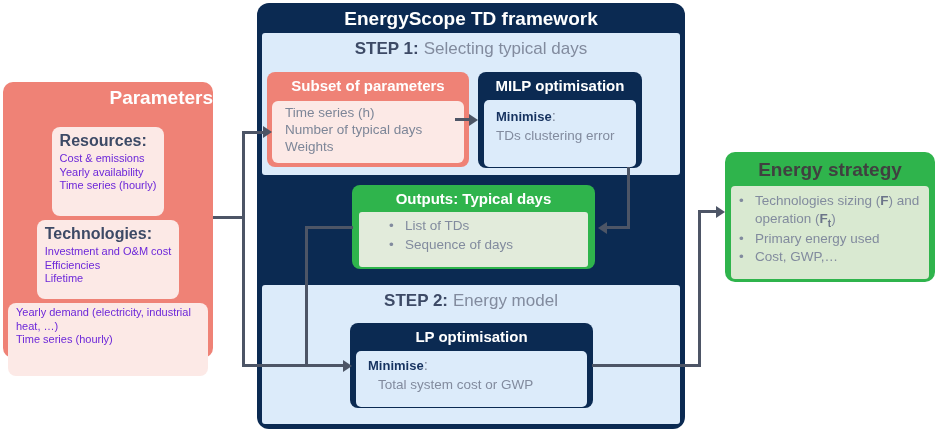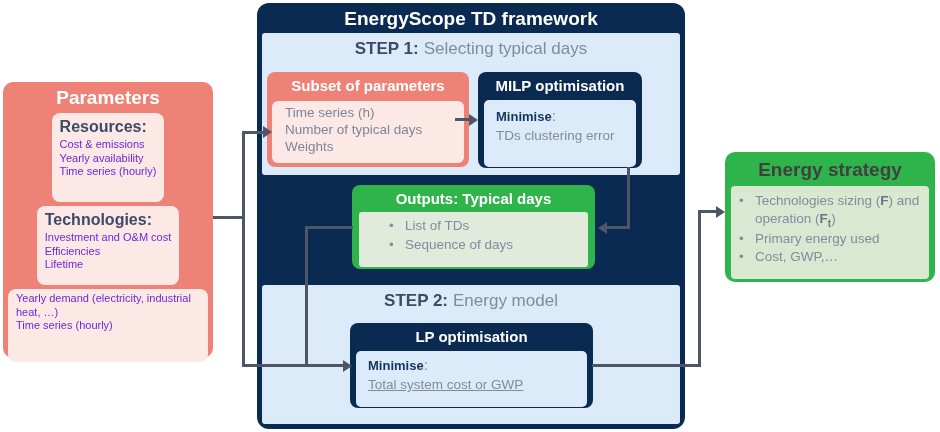--- a/index.html
+++ b/index.html
@@ -2,21 +2,21 @@
 <html><head>
 <meta charset="utf-8">
 <style>
   html,body{margin:0;padding:0;background:#fff;}
   #stage{position:relative;width:940px;height:432px;background:#ffffff;overflow:hidden;
          font-family:"Liberation Sans", sans-serif; -webkit-font-smoothing:antialiased;}
   .abs{position:absolute;box-sizing:border-box;}
 
   
   .params{left:3px;top:82px;width:210px;height:276px;background:#ef8276;border-radius:10px;z-index:2;}
-  .params-title{height:31px;line-height:31px;text-align:center;color:#fff;font-size:19px;font-weight:700;border-radius:13px;}
+  .params-title{height:45px;line-height:31px;text-align:right;color:#fff;font-size:19px;font-weight:700;border-radius:13px;}
   .params-body{display:flex;flex-direction:column;gap:4px;padding:0 5px;align-items:center;}
   .psection{background:#fce9e6;border-radius:8px;padding:3px 8px 0 8px;overflow:hidden;}
   .psection.s0{height:86px;} .psection.s1{height:76px;} .psection.s2{height:70px;}
   .pheading{font-size:16px;font-weight:700;color:#3d4a66;line-height:1.25;margin:1px 0 1px 0;}
   .pitem{font-size:11px;color:#6d28d9;line-height:1.23;}
 
   
   .framework{left:257px;top:3px;width:428px;height:426px;background:#0b2a52;border-radius:12px;z-index:1;}
   .fw-title{height:30px;line-height:32px;text-align:center;color:#fff;font-size:19px;font-weight:700;}
   .panel{background:#dcebfa;border-radius:3px;z-index:1;}
@@ -38,21 +38,21 @@
   .min-colon{font-size:15px;color:#828b9e;}
   .objective{font-size:13.5px;color:#828b9e;margin-top:3px;}
 
   .outputs{left:95px;top:182px;width:243px;height:84px;background:#2fb44c;}
   .outputs-body{margin:0 7px;height:50px;background:#e2ebdb;border-radius:3px;padding:5px 0 0 30px;}
   .brow{display:flex;font-size:13.5px;color:#828b9e;line-height:1.4;}
   .bullet{width:16px;flex:none;}
 
   .lp{left:93px;top:320px;width:243px;height:85px;background:#0b2a52;}
   .lp-body{margin:1px 6px;height:51px;background:#dcebfa;border-radius:5px;padding:5px 0 0 12px;}
-  .lp-obj{text-decoration:underline;}
+  .lp-obj{margin-left:10px;}
 
   
   .strategy{left:725px;top:152px;width:210px;height:130px;background:#2fb44c;border-radius:10px;z-index:2;}
   .strategy-title{height:34px;line-height:35px;text-align:center;color:#404040;font-size:19px;font-weight:700;}
   .strategy-body{margin:0 6px;height:87px;background:#d9e9d1;border-radius:4px;padding:6px 4px 0 8px;}
   .strategy-body .brow{line-height:1.32;}
   .bf{font-weight:700;color:#6b7489;}
   .bf sub{font-size:10px;}
 
   

